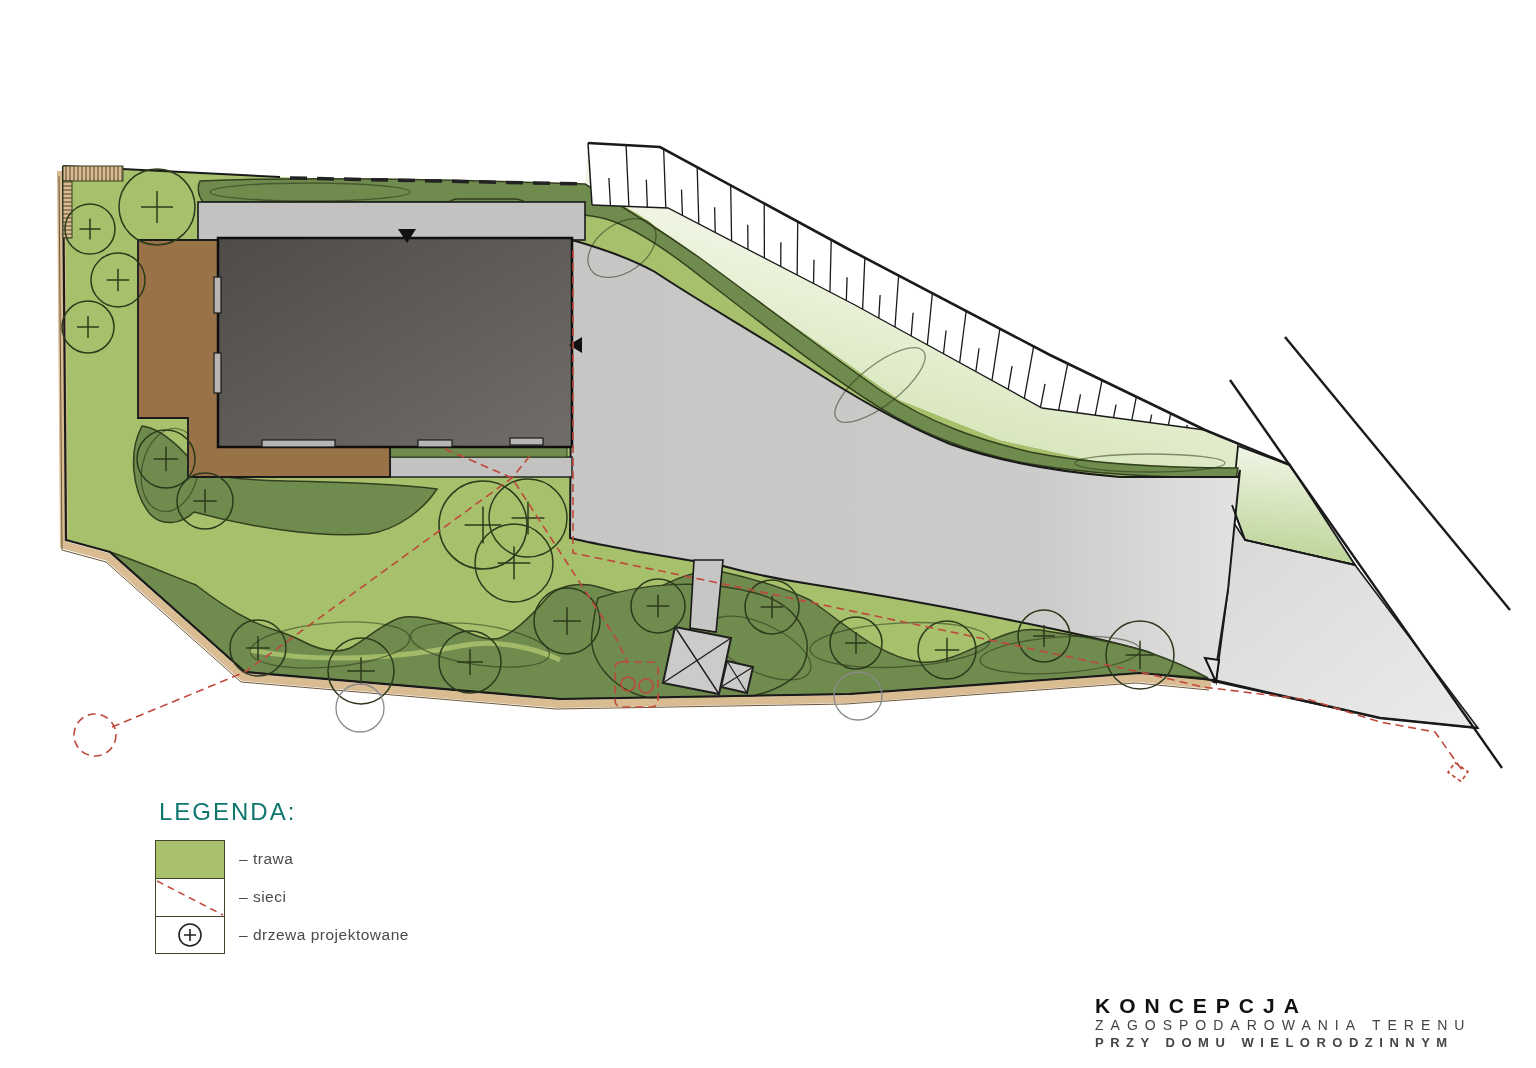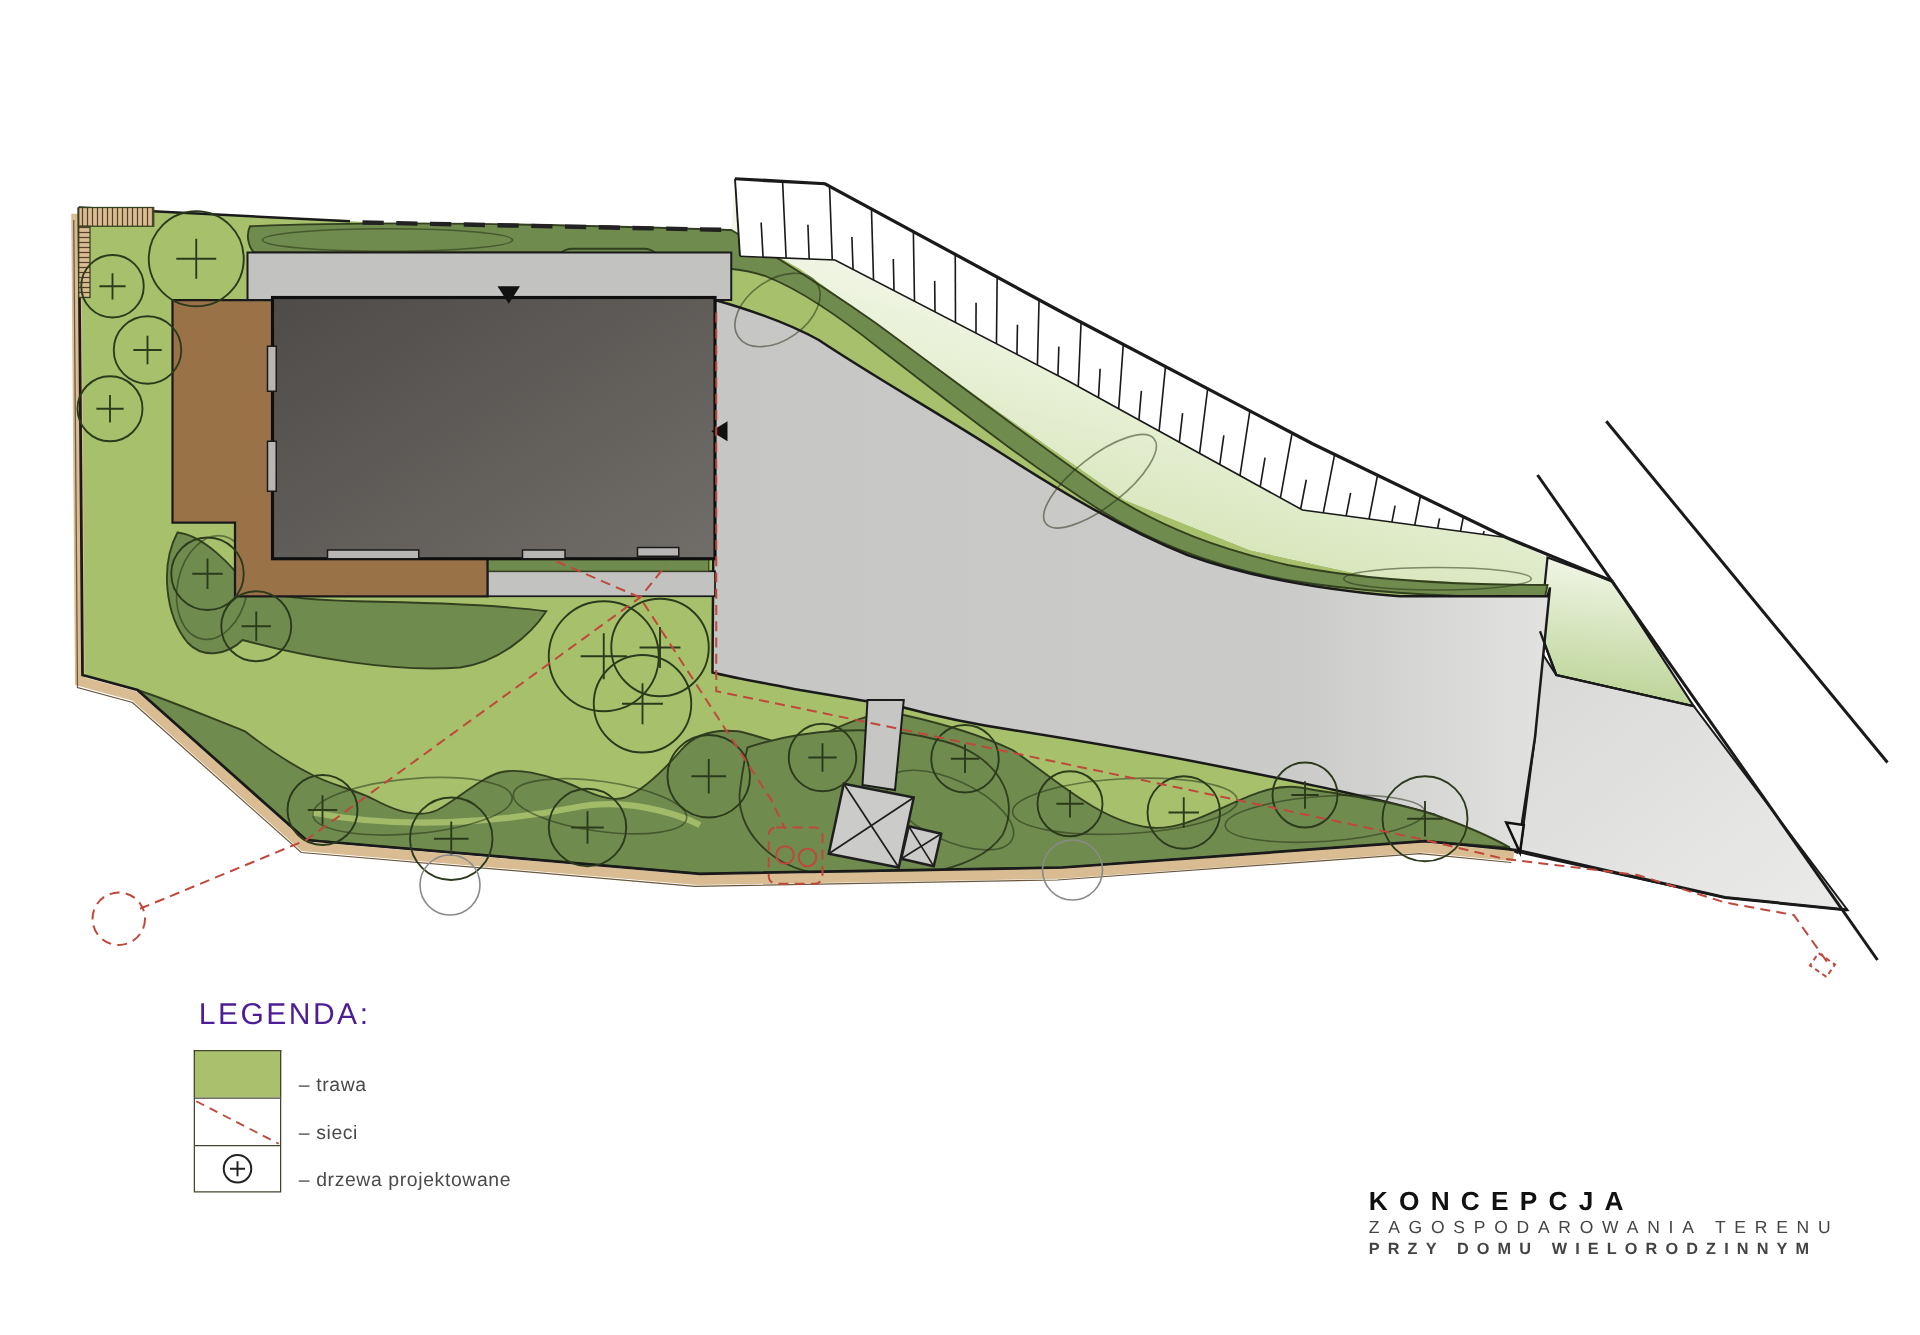--- a/index.html
+++ b/index.html
@@ -1,30 +1,30 @@
 <!DOCTYPE html>
 <html style="--grass: #a6c06c; --slope-green: #cadda5; --shrub: #6f8b4e; --shrub-outline: #33401f; --legend-grass: #a9c16d; --legend-shrub: #5e7a3f; --paving: #c6c6c4; --paving-light: #e2e2e0; --roof-dark: #4e4b48; --roof-light: #716e6a; --terrace: #997248; --edge-tan: #d9bc92; --utility-red: #c0483b; --ink: #1a1a1a; --tree-outline: #2c3a1c;"><head>
 <meta charset="utf-8">
 <style>
   html,body{margin:0;padding:0;background:#fff;}
   #page{position:relative;width:1536px;height:1068px;background:#fff;overflow:hidden;
         font-family:"Liberation Sans",sans-serif;}
   #plan-svg{position:absolute;left:0;top:0;}
   
   #legend{position:absolute;left:155px;top:798px;}
-  #legend .heading{font-size:24px;color:#4c1d95;letter-spacing:2px;margin:0 0 14px 4px;}
-  .legend-row{display:flex;align-items:flex-end;height:38px;}
+  #legend .heading{font-size:24px;color:#0f766e;letter-spacing:2px;margin:0 0 14px 4px;}
+  .legend-row{display:flex;align-items:center;height:38px;}
   .swatch{width:70px;height:38px;box-sizing:border-box;border:1px solid #44442f;
           border-bottom:none;display:flex;align-items:center;justify-content:center;background:#fff;}
   .legend-row:last-child .swatch{border-bottom:1px solid #44442f;}
   .swatch.grass{background:var(--legend-grass,#a9c16d);}
   .swatch.shrub{background:var(--legend-shrub,#5e7a3f);}
   .legend-label{font-size:15.5px;color:#4a4a4a;margin-left:14px;letter-spacing:0.5px;}
   
-  #title-block{position:absolute;left:1095px;top:950px;white-space:nowrap;}
+  #title-block{position:absolute;left:1095px;top:994px;white-space:nowrap;}
   #title-block .t1{font-size:21px;font-weight:bold;color:#111;letter-spacing:9px;line-height:1.1;}
   #title-block .t2{font-size:14px;color:#444;letter-spacing:7px;line-height:1.25;}
   #title-block .t3{font-size:13px;color:#444;letter-spacing:6.5px;line-height:1.2;font-weight:bold;}
 </style>
 </head>
 <body>
 
 <div id="page">
 
 <svg id="plan-svg" width="1536" height="1068" viewBox="0 0 1536 1068">

